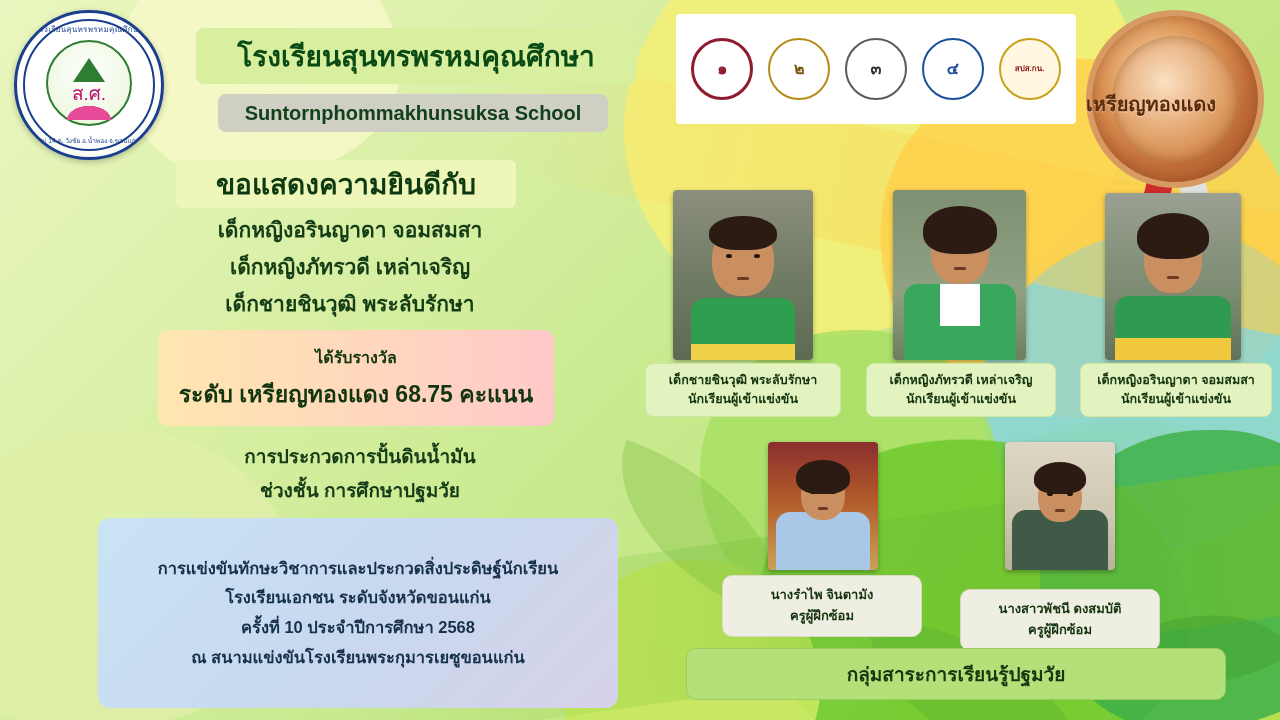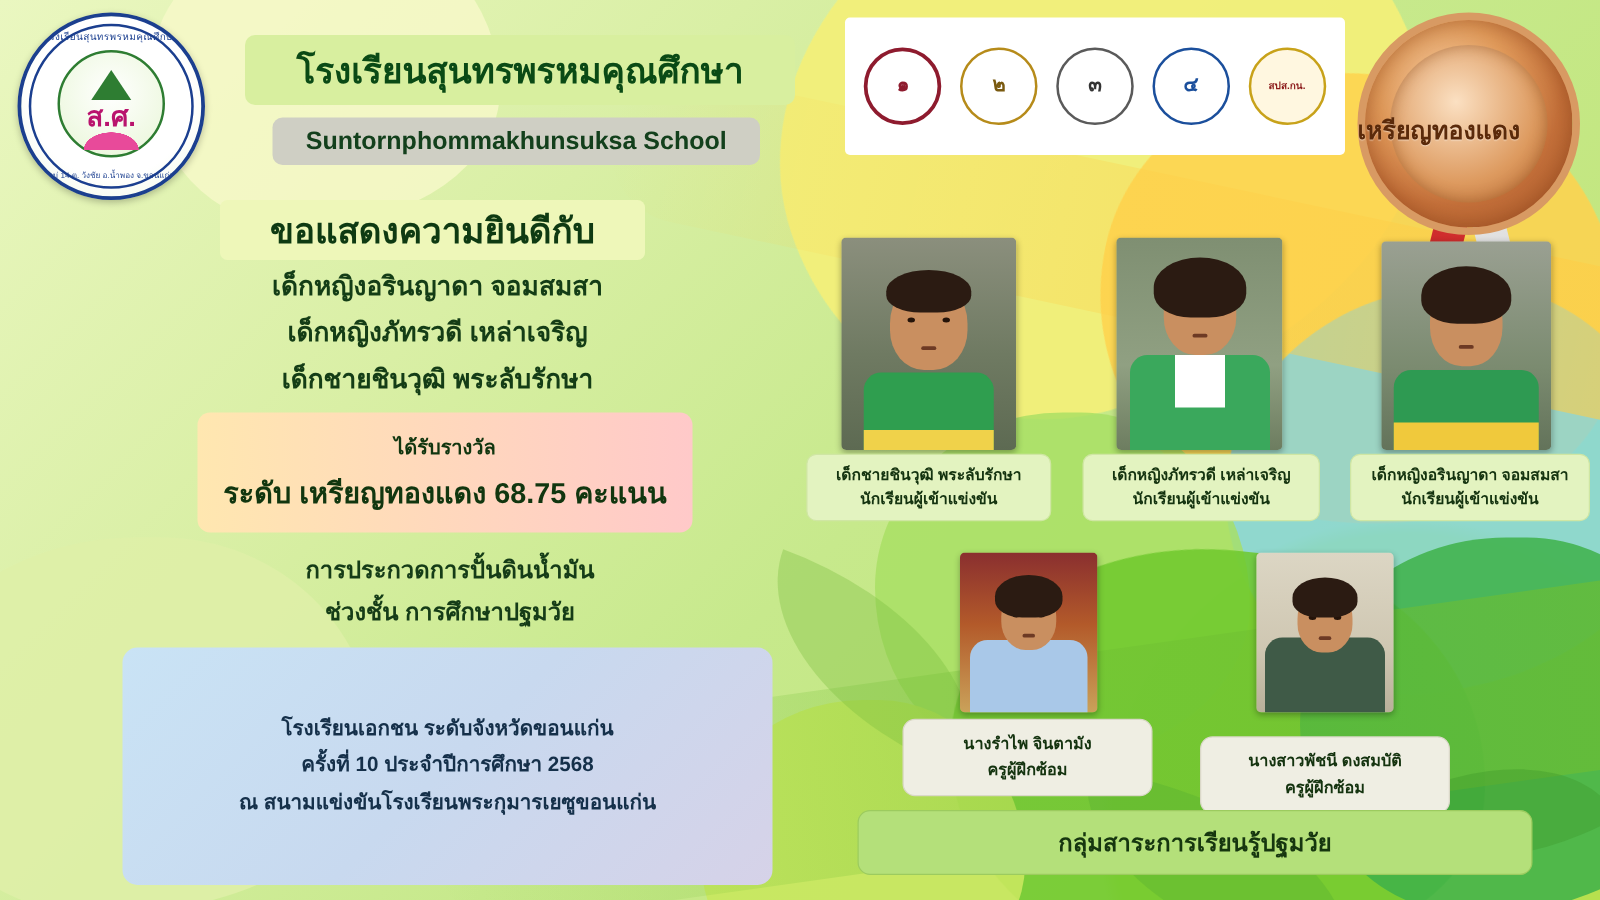--- a/index.html
+++ b/index.html
@@ -82,21 +82,21 @@
     display: flex; align-items: center; justify-content: center;
     flex-direction: column;
     position: relative;
     margin-top: -4px;
   }
   .logo-core .pagoda {
     width: 0; height: 0; border-left: 16px solid transparent; border-right: 16px solid transparent;
     border-bottom: 24px solid #2e7d32; margin-bottom: -4px;
   }
   .logo-core .mono {
-    font-size: 22px; color: #b9136d; font-weight: bold; text-align: right;
+    font-size: 19px; color: #b9136d; font-weight: normal; text-align: right;
   }
   .logo-core .lotus {
     position: absolute; bottom: 4px; left: 50%; transform: translateX(-50%);
     width: 56px; height: 18px;
     background: radial-gradient(ellipse at 50% 100%, #e84a9a 0%, #e84a9a 55%, transparent 56%);
   }
 
   
   .title-th {
     position: absolute; left: 196px; top: 28px; width: 440px; height: 56px;
@@ -338,20 +338,21 @@
   <div class="a1">ได้รับรางวัล</div>
   <div class="a2">ระดับ เหรียญทองแดง 68.75 คะแนน</div>
 </div>
 
 <div class="contest">
   <div>การประกวดการปั้นดินน้ำมัน</div>
   <div>ช่วงชั้น การศึกษาปฐมวัย</div>
 </div>
 
 <div class="event-box">
+  <div>การแข่งขันทักษะวิชาการและประกวดสิ่งประดิษฐ์นักเรียน</div>
   <div>โรงเรียนเอกชน ระดับจังหวัดขอนแก่น</div>
   <div>ครั้งที่ 10 ประจำปีการศึกษา  2568</div>
   <div>ณ สนามแข่งขันโรงเรียนพระกุมารเยซูขอนแก่น</div>
 </div>
 
 <div class="photo p1">
   <div class="pbg"></div>
   <div class="body" style="bottom:0; width:104px; height:62px; background:#2f9e4f;"></div>
   <div class="body" style="bottom:0; width:104px; height:16px; background:#f0d24a; border-radius:0;"></div>
   <div class="face head" style="top:34px; width:62px; height:72px;">

